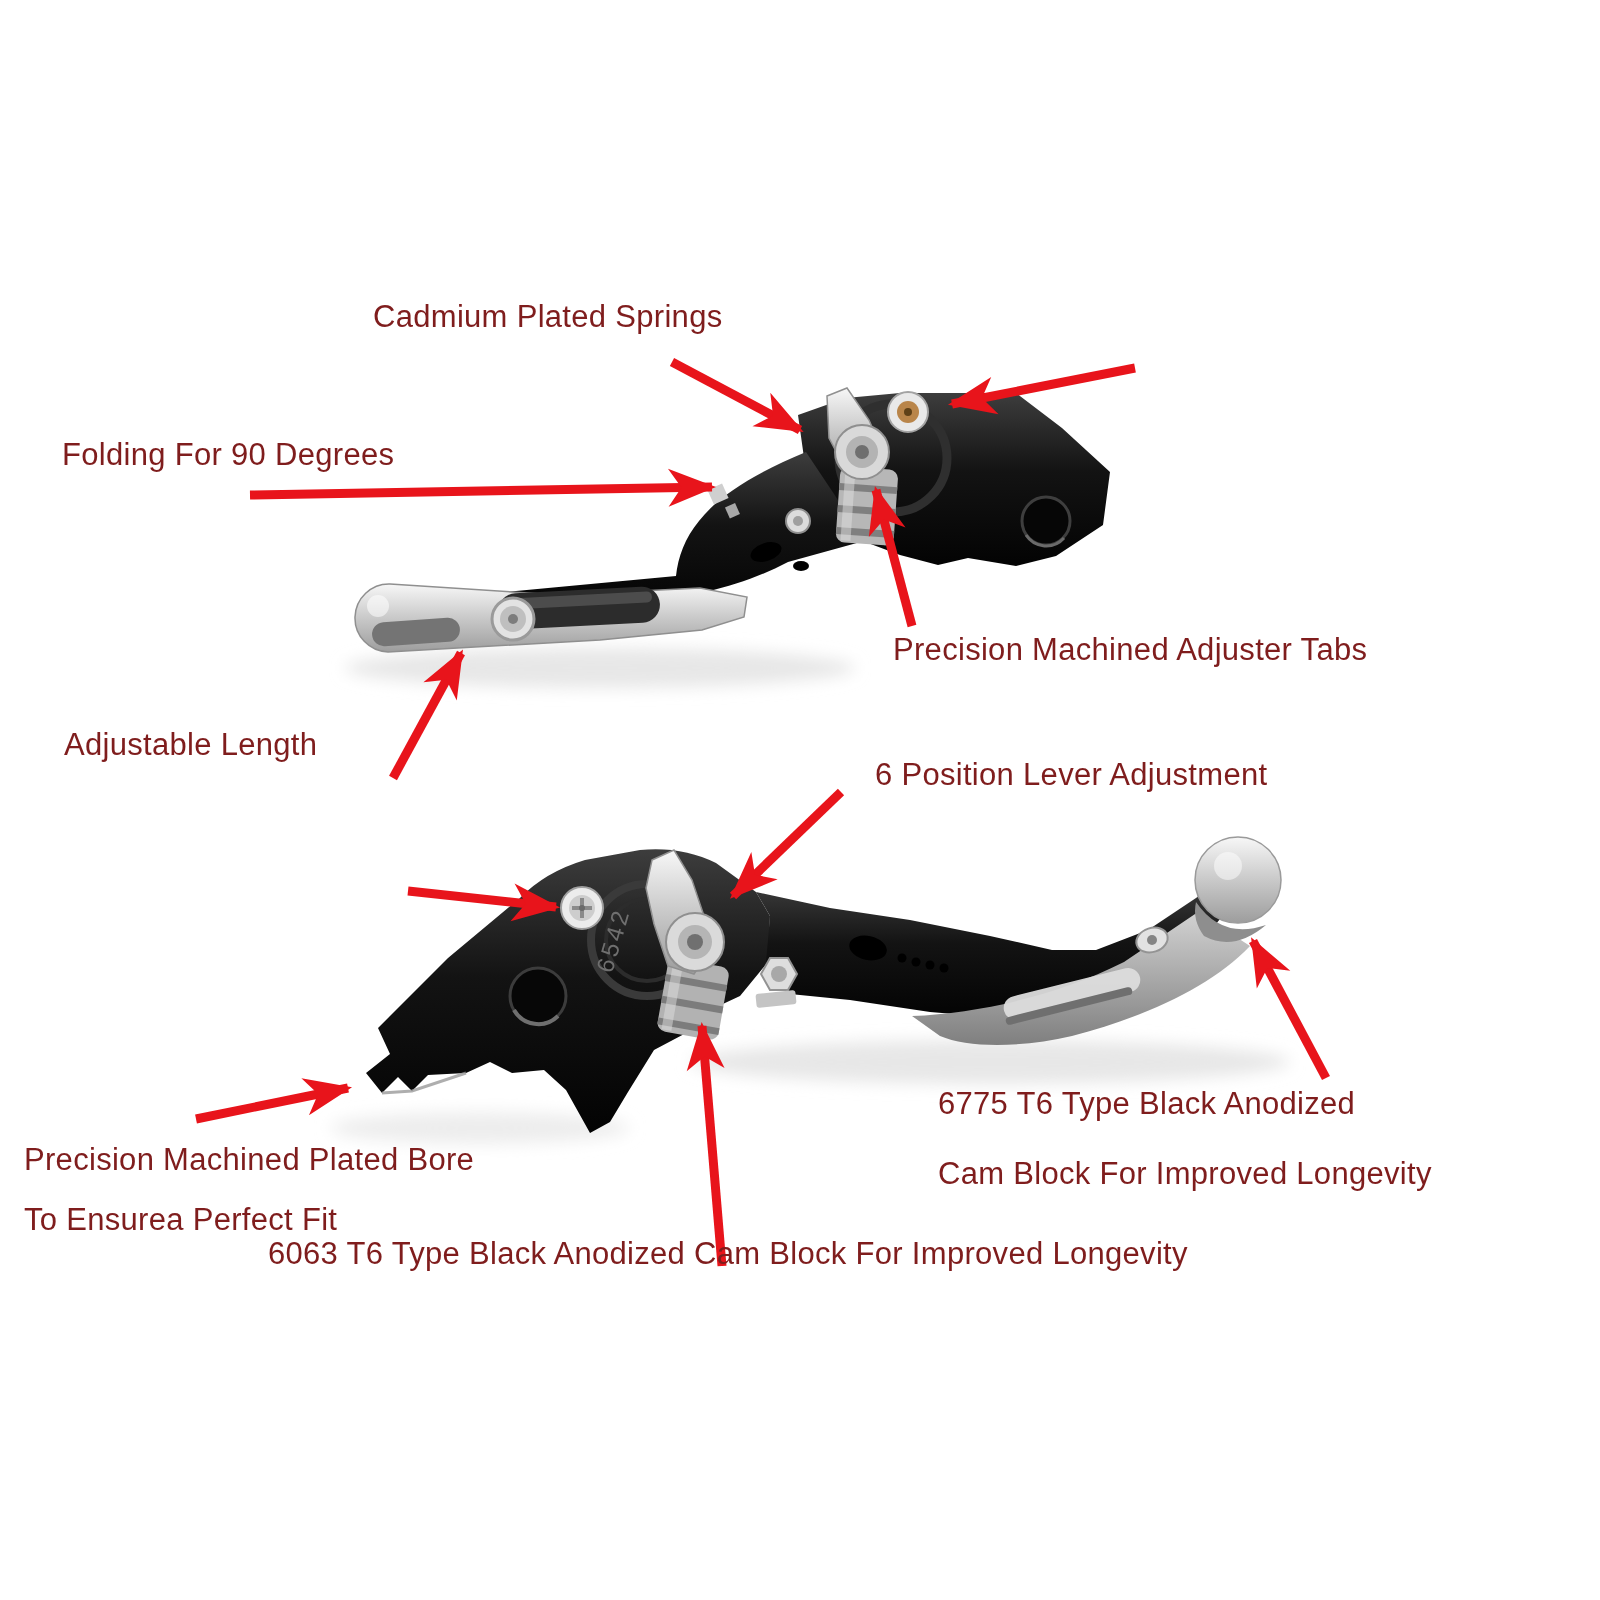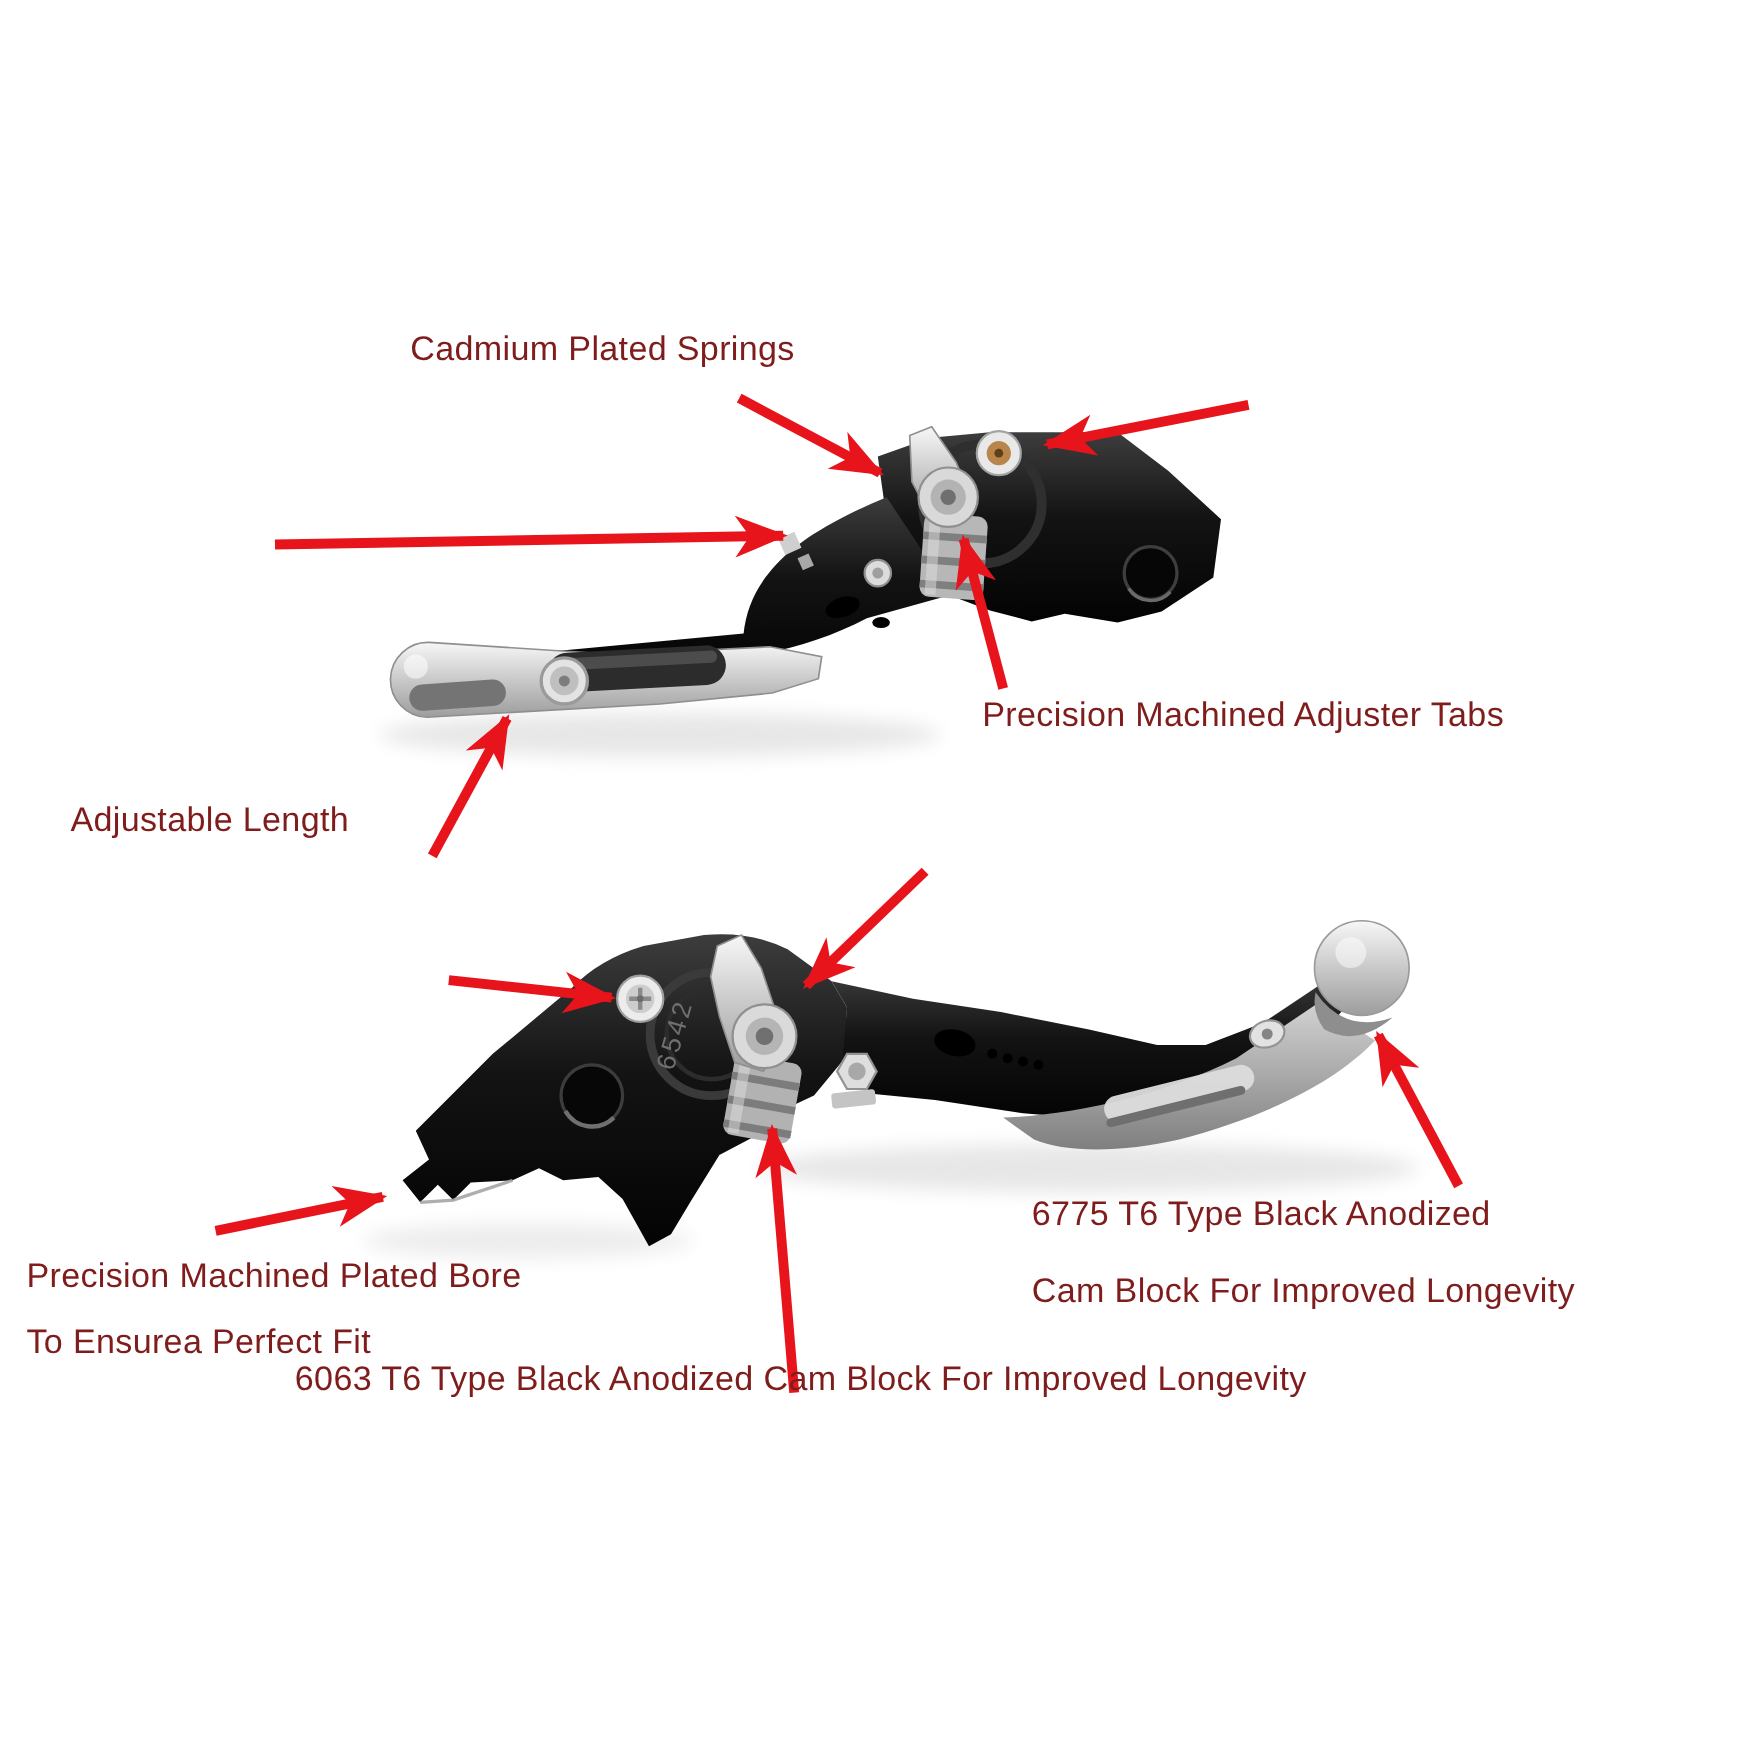--- a/index.html
+++ b/index.html
@@ -204,21 +204,23 @@
       <line x1="393" y1="778" x2="461" y2="653" marker-end="url(#ah)"></line>
       <line x1="841" y1="792" x2="733" y2="896" marker-end="url(#ah)"></line>
       <line x1="408" y1="891" x2="556" y2="907" marker-end="url(#ah)"></line>
       <line x1="196" y1="1119" x2="348" y2="1088" marker-end="url(#ah)"></line>
       <line x1="1326" y1="1078" x2="1253" y2="941" marker-end="url(#ah)"></line>
       <line x1="722" y1="1266" x2="702" y2="1026" marker-end="url(#ah)"></line>
     </g>
   </svg>
 
   <div class="label" style="left:373px;top:299px">Cadmium Plated Springs</div>
+  <div class="label" style="left:62px;top:437px">Folding For 90 Degrees</div>
   <div class="label" style="left:893px;top:632px">Precision Machined Adjuster Tabs</div>
   <div class="label" style="left:64px;top:727px">Adjustable Length</div>
+  <div class="label" style="left:875px;top:757px">6 Position Lever Adjustment</div>
   <div class="label" style="left:24px;top:1142px">Precision Machined Plated Bore</div>
   <div class="label" style="left:24px;top:1202px">To Ensurea Perfect Fit</div>
   <div class="label" style="left:938px;top:1086px">6775 T6 Type Black Anodized</div>
   <div class="label" style="left:938px;top:1156px">Cam Block For Improved Longevity</div>
   <div class="label" style="left:268px;top:1236px">6063 T6 Type Black Anodized Cam Block For Improved Longevity</div>
 
 </div>
 
 </body></html>

